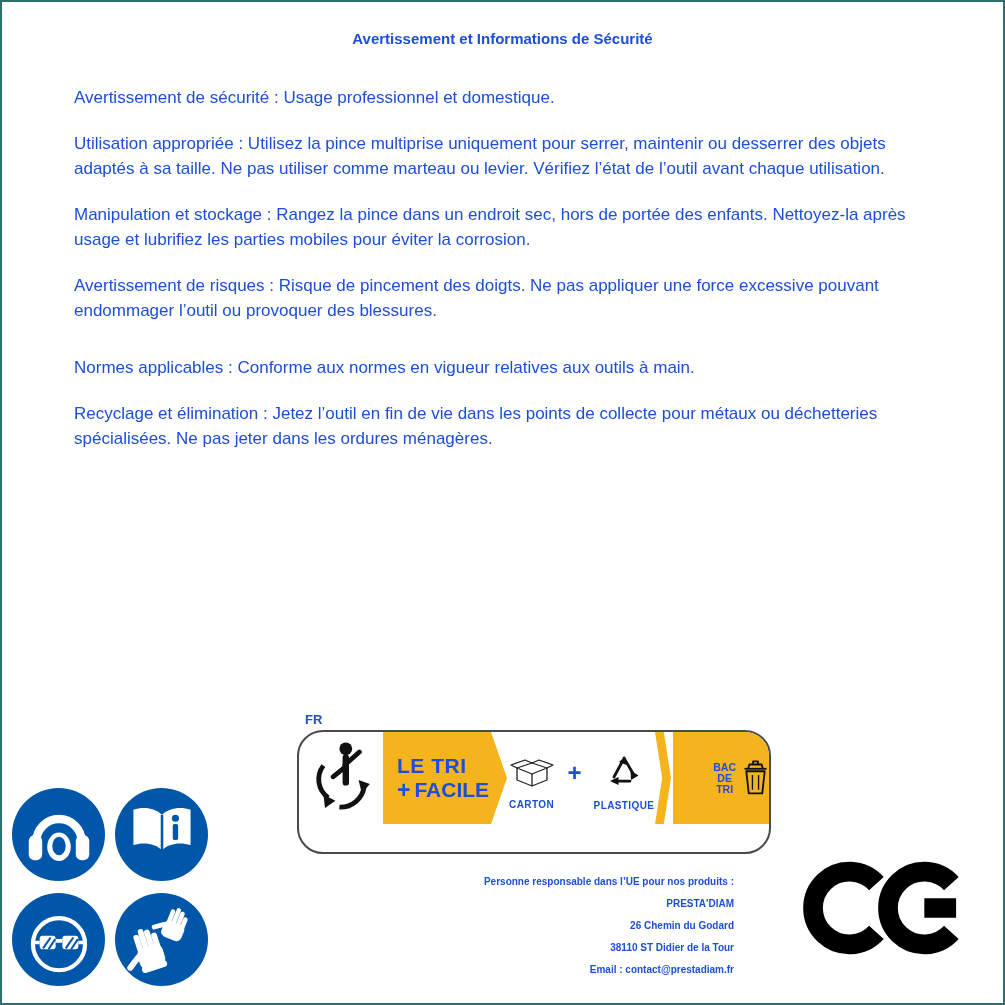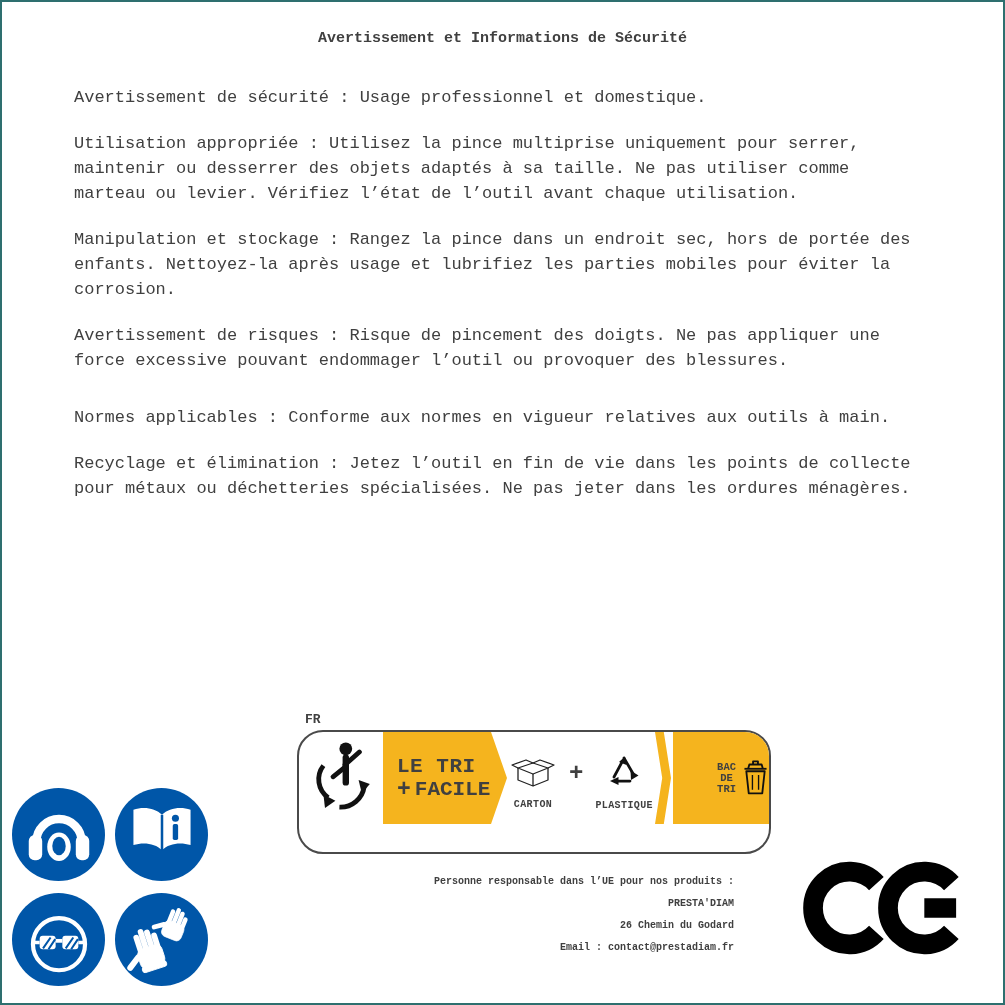--- a/index.html
+++ b/index.html
@@ -1,19 +1,19 @@
 <!DOCTYPE html>
 <html><head>
 <meta charset="utf-8">
 <style>
   html,body { margin:0; padding:0; background:#fff; }
   .page {
     position:relative; width:1005px; height:1005px; box-sizing:border-box;
     border:2px solid #2e6f6f; background:#fff; overflow:hidden;
-    font-family:Liberation Mono, monospace; color:#404040;
+    font-family:Liberation Sans, sans-serif; color:#1d4ed8;
   }
   .title {
     text-align:center; font-weight:bold; font-size:15px; margin:28px 40px 0;
   }
   .content { padding:38px 88px 0 72px; }
   .content p { font-size:17px; line-height:25px; margin:0 0 21px; }
   .content p.gap-before { margin-top:32px; }
 
   
   .icon-grid {
@@ -201,20 +201,21 @@
           </svg>
         </div>
       </div>
     </div>
   </div>
 
   <div class="responsible">
     <div>Personne responsable dans l’UE pour nos produits :</div>
     <div>PRESTA'DIAM</div>
     <div>26 Chemin du Godard</div>
+    <div>38110 ST Didier de la Tour</div>
     <div>Email : contact@prestadiam.fr</div>
   </div>
 
   <div class="ce">
     <span class="sr">CE</span>
     <svg viewBox="0 0 240 140" width="182" height="106" aria-hidden="true">
       <g fill="none" stroke="#000" stroke-width="26">
         <path d="M100.7 37.9 A48 48 0 1 0 100.7 102.1"></path>
         <path d="M199.7 37.9 A48 48 0 1 0 199.7 102.1"></path>
         <path d="M164 70 H206"></path>

